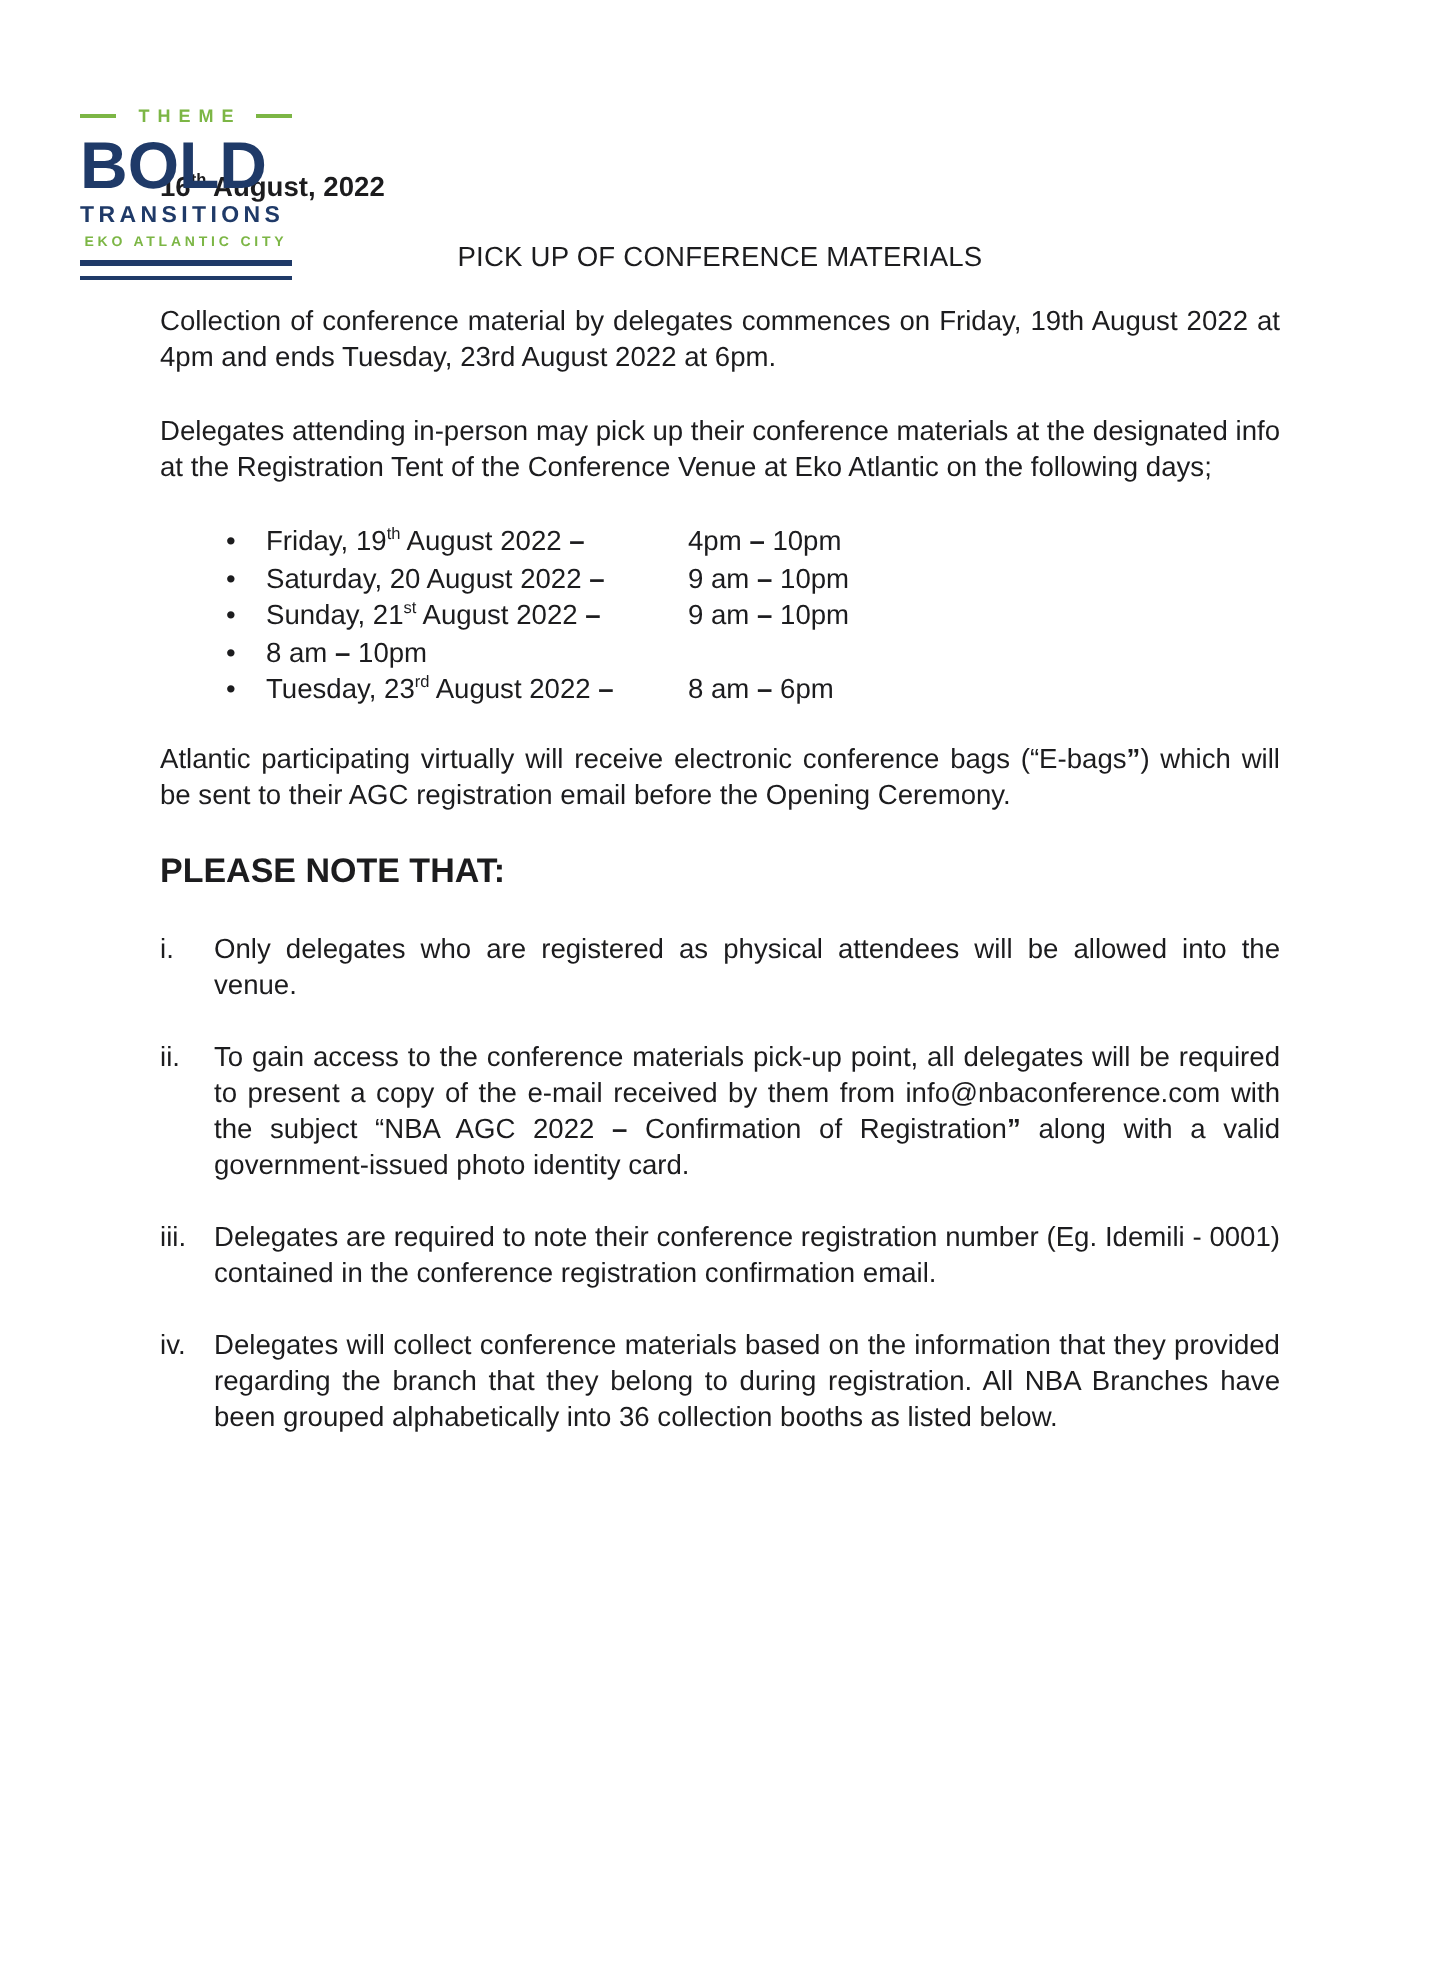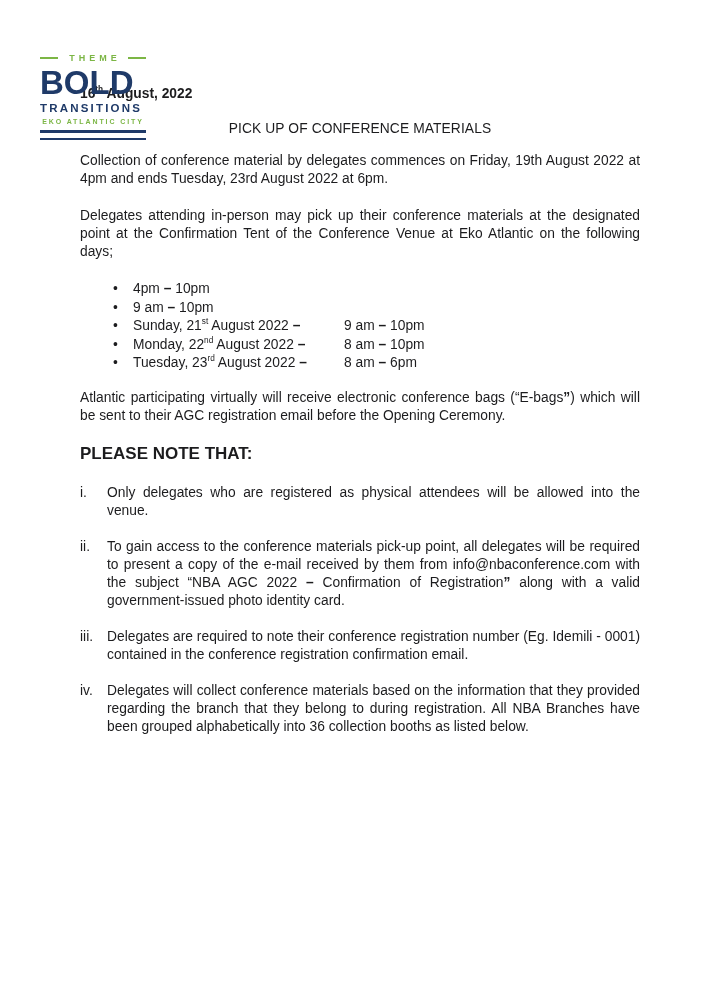--- a/index.html
+++ b/index.html
@@ -92,39 +92,40 @@
     </div>
   </div>
 
   <div class="content">
     <p class="date"><span>16</span><sup>th</sup><span> August, 2022</span></p>
 
     <h1 class="title">PICK UP OF CONFERENCE MATERIALS</h1>
 
     <p class="body-p">Collection of conference material by delegates commences on Friday, 19th August 2022 at 4pm and ends Tuesday, 23rd August 2022 at 6pm.</p>
 
-    <p class="body-p">Delegates attending in-person may pick up their conference materials at the designated point at the Confirmation Tent of the Conference Venue at Eko Atlantic on the following days;</p>
+    <p class="body-p">Delegates attending in-person may pick up their conference materials at the designated info at the Registration Tent of the Conference Venue at Eko Atlantic on the following days;</p>
 
     <ul class="schedule">
         <li>
           <span class="bullet">•</span>
+          <span class="sched-left"><span>Friday, 19</span><sup>th</sup><span> August 2022 </span><span class="b">–</span></span>
           <span class="sched-time"><span>4pm </span><span class="b">–</span><span> 10pm</span></span>
         </li>
         <li>
           <span class="bullet">•</span>
+          <span class="sched-left"><span>Saturday, 20</span><span> August 2022 </span><span class="b">–</span></span>
           <span class="sched-time"><span>9 am </span><span class="b">–</span><span> 10pm</span></span>
         </li>
         <li>
           <span class="bullet">•</span>
           <span class="sched-left"><span>Sunday, 21</span><sup>st</sup><span> August 2022 </span><span class="b">–</span></span>
           <span class="sched-time"><span>9 am </span><span class="b">–</span><span> 10pm</span></span>
         </li>
         <li>
           <span class="bullet">•</span>
-          <span class="sched-left"><span>Monday, 22</span><sup>nd</sup><span> August 2022 </span><span class="b">–</span></span>
           <span class="sched-time"><span>8 am </span><span class="b">–</span><span> 10pm</span></span>
         </li>
         <li>
           <span class="bullet">•</span>
           <span class="sched-left"><span>Tuesday, 23</span><sup>rd</sup><span> August 2022 </span><span class="b">–</span></span>
           <span class="sched-time"><span>8 am </span><span class="b">–</span><span> 6pm</span></span>
         </li>
       </ul>
 
     <p class="body-p"><span>Atlantic participating virtually will receive electronic conference bags (“E-bags</span><span class="b">”</span><span>) which will be sent to their AGC registration email before the Opening Ceremony.</span></p>

